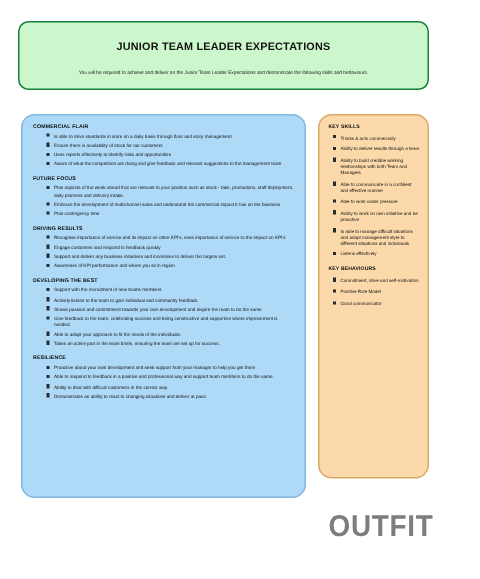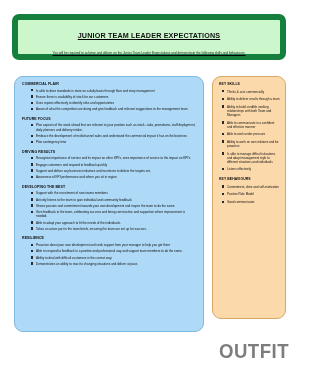--- a/index.html
+++ b/index.html
@@ -15,25 +15,24 @@
     width: 298px; height: 386px;
     background: #ffffff;
   }
 
   
   .header {
     position: absolute;
     left: 12px; top: 14px;
     width: 274px; height: 46px;
     background: #ccf7cc;
-    border: 6px solid #15803d;
+    border: 1px solid #15803d;
     border-radius: 7px;
     padding: 5px 8px 4px 8px;
     text-align: center;
-    text-decoration: underline;
   }
   .header-title {
     font-size: 7.2px;
     font-weight: bold;
     letter-spacing: 0.15px;
     color: #111111;
     margin-top: 7px;
     line-height: 1.1;
   }
   .header-sub {

